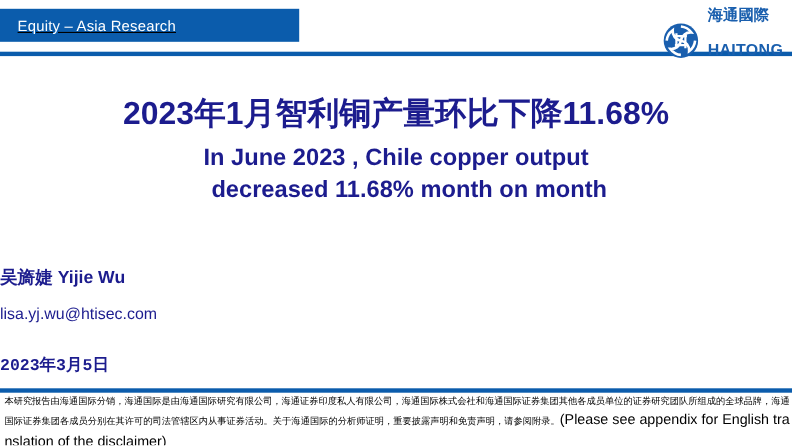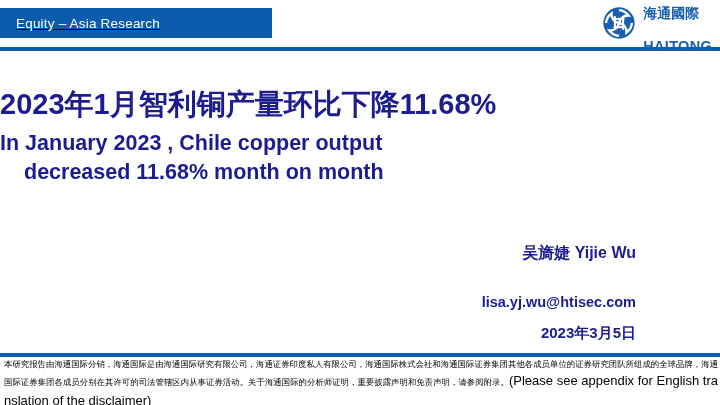--- a/index.html
+++ b/index.html
@@ -49,21 +49,21 @@
     height: 4px;
     background: #0b5cac;
   }
 
   
   .logo {
     position: absolute;
     right: 8px;
     top: 6px;
     display: flex;
-    align-items: flex-start;
+    align-items: flex-end;
     gap: 7px;
   }
   .logo-mark {
     width: 34px;
     height: 34px;
     flex: 0 0 auto;
   }
   .logo-wordmark {
     display: flex;
     flex-direction: column;
@@ -84,20 +84,21 @@
     white-space: nowrap;
     margin-top: 19px;
   }
 
   
   .title-block {
     position: absolute;
     left: 0;
     top: 88px;
     width: 720px;
+    text-align: center;
   }
   .title-cn {
     color: #1c1c8e;
     font-size: 29px;
     font-weight: bold;
     line-height: 1.15;
     letter-spacing: 0px;
     white-space: nowrap;
   }
   .title-en {
@@ -108,40 +109,41 @@
     margin-top: 8px;
     white-space: nowrap;
   }
 
   
   .author-block {
     position: absolute;
     left: 0;
     top: 243px;
     width: 636px;
-    text-align: right;
+    text-align: left;
     color: #1c1c8e;
   }
   .author-name {
     font-size: 16px;
     font-weight: bold;
     line-height: 1.2;
     white-space: nowrap;
   }
   .author-email {
     font-size: 14.5px;
-    font-weight: bold;
-    margin-top: 32px;
+    font-weight: normal;
+    margin-top: 16px;
     white-space: nowrap;
   }
   .author-date {
     font-size: 15px;
     font-weight: bold;
-    margin-top: 14px;
-    white-space: nowrap;
+    margin-top: 28px;
+    white-space: nowrap;
+    font-family: Liberation Mono, monospace;
   }
 
   
   .footer-rule {
     position: absolute;
     left: 0;
     top: 353px;
     width: 720px;
     height: 4px;
     background: #0b5cac;
@@ -193,21 +195,21 @@
       </svg>
     </span>
     <span class="logo-wordmark">
       <span class="logo-cn">海通國際</span>
       <span class="logo-en">HAITONG</span>
     </span>
   </div>
 
   <div class="title-block">
     <div class="title-cn">2023年1月智利铜产量环比下降11.68%</div>
-    <div class="title-en">In January 2023 , Chile copper output</div>
+    <div class="title-en">In June 2023 , Chile copper output</div>
     <div class="title-en" style="margin-top:0;padding-left:24px;">decreased 11.68% month on month</div>
   </div>
 
   <div class="author-block">
     <div class="author-name">吴旖婕 Yijie Wu</div>
     <div class="author-email">lisa.yj.wu@htisec.com</div>
     <div class="author-date">2023年3月5日</div>
   </div>
 
   <div class="footer-rule"></div>

